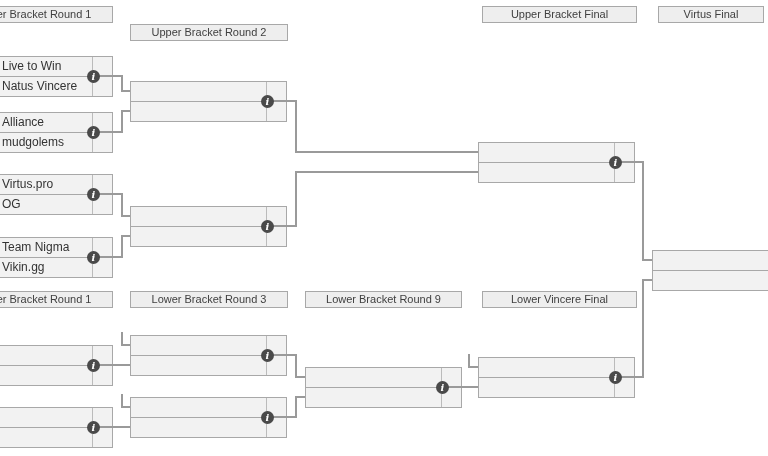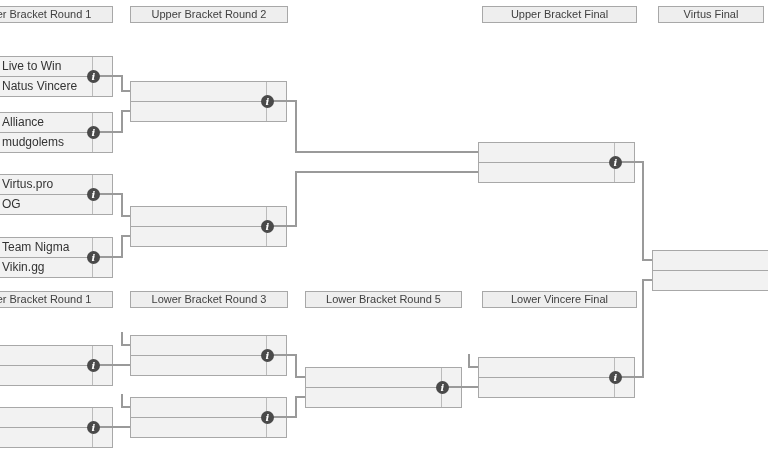--- a/index.html
+++ b/index.html
@@ -38,26 +38,26 @@
   .info .ig{
     display:block;color:#ffffff;font-size:10px;line-height:13px;
     font-family:"DejaVu Serif","Liberation Serif",serif;
     font-weight:bold;font-style:italic;
   }
 </style>
 </head>
 <body>
 
 <div class="hdr" style="left:-45px;top:6px;width:156px">Upper Bracket Round 1</div>
-<div class="hdr" style="left:130px;top:6px;width:156px">Upper Bracket Round 2</div>
+<div class="hdr" style="left:130px;top:24px;width:156px">Upper Bracket Round 2</div>
 <div class="hdr" style="left:482px;top:6px;width:153px">Upper Bracket Final</div>
 <div class="hdr" style="left:658px;top:6px;width:104px">Virtus Final</div>
 <div class="hdr" style="left:-45px;top:291px;width:156px">Lower Bracket Round 1</div>
 <div class="hdr" style="left:130px;top:291px;width:156px">Lower Bracket Round 3</div>
-<div class="hdr" style="left:305px;top:291px;width:155px">Lower Bracket Round 5</div>
+<div class="hdr" style="left:305px;top:291px;width:155px">Lower Bracket Round 9</div>
 <div class="hdr" style="left:482px;top:291px;width:153px">Lower Vincere Final</div>
 
 <div class="match" style="left:-3px;top:56px;width:114px">
   <div class="trow">
     <span class="tname">Live to Win</span>
     <span class="tscore"></span>
   </div>
   <div class="trow">
     <span class="tname">Natus Vincere</span>
     <span class="tscore"></span>

